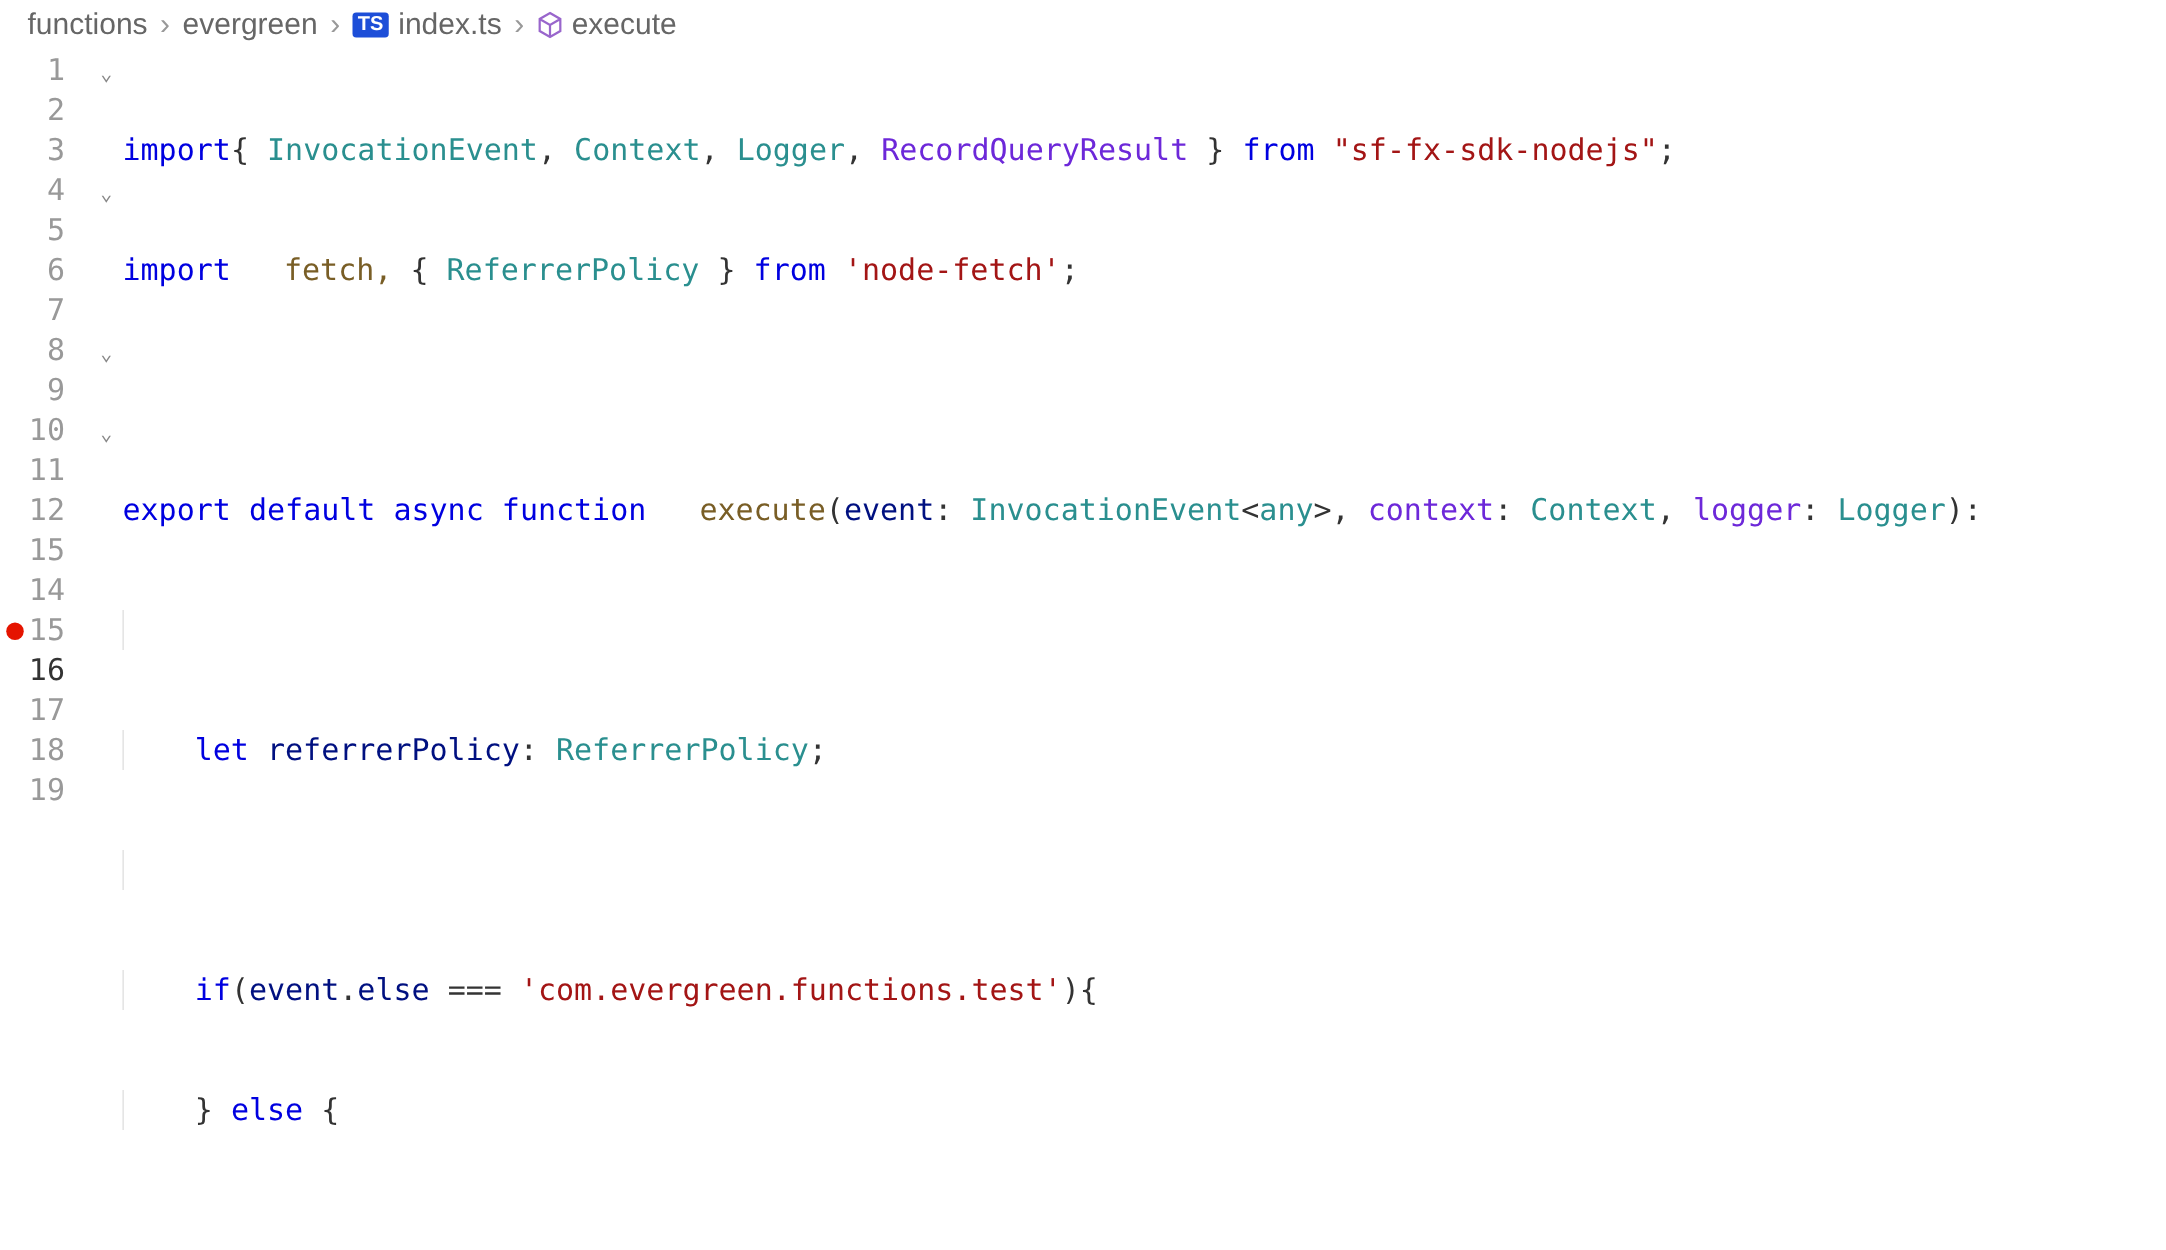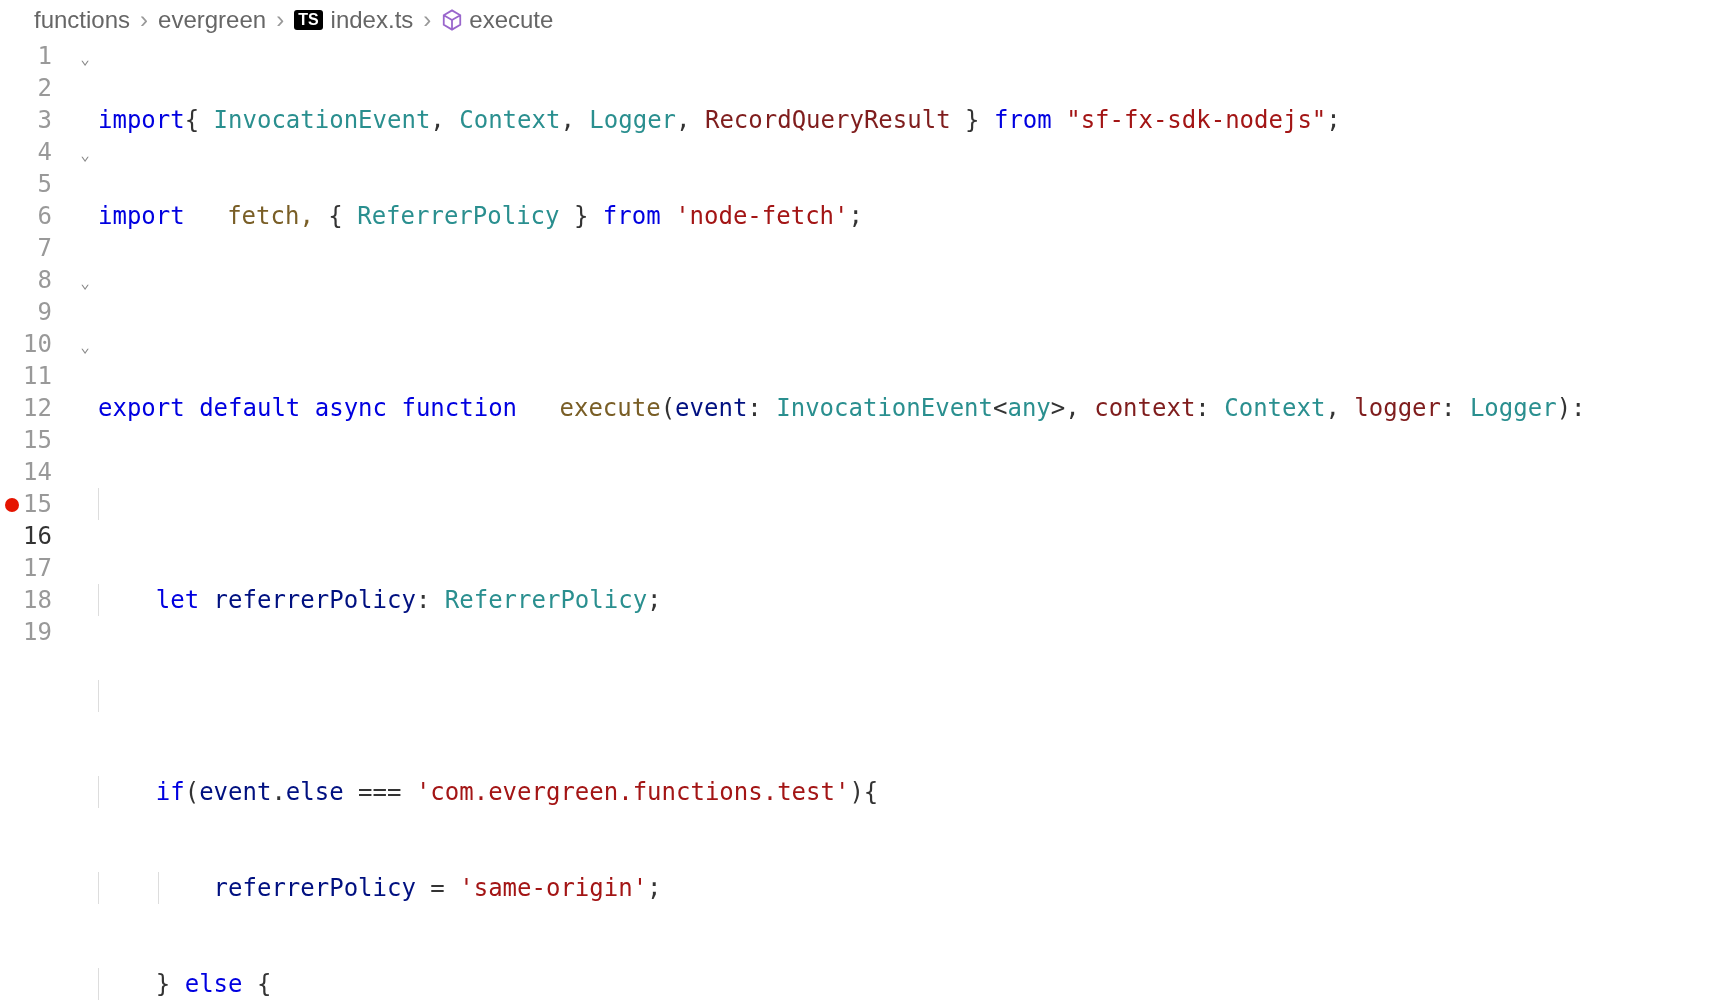--- a/index.html
+++ b/index.html
@@ -1,41 +1,41 @@
 <!DOCTYPE html>
 <html><head>
   <meta charset="utf-8">
   <style>
     * { margin: 0; padding: 0; box-sizing: border-box; }
     body { font-family: Menlo, Monaco, 'Courier New', monospace; font-size: 24px; background: #fff; color: #333; }
     
-    .breadcrumb { display: flex; align-items: center; padding: 6px 34px; font-size: 24px; color: #666; font-family: -apple-system, sans-serif; }
+    .breadcrumb { display: flex; align-items: center; padding: 6px 22px; font-size: 24px; color: #666; font-family: -apple-system, sans-serif; }
     .breadcrumb-item { color: #666; }
     .breadcrumb-sep { margin: 0 10px; color: #999; }
-    .ts-badge { background: #000000; color: #fff; font-size: 16px; font-weight: bold; padding: 1px 4px; border-radius: 3px; margin-right: 8px; font-family: sans-serif; }
+    .ts-badge { background: #1d4ed8; color: #fff; font-size: 16px; font-weight: bold; padding: 1px 4px; border-radius: 3px; margin-right: 8px; font-family: sans-serif; }
     .symbol-icon { display: inline-flex; width: 22px; height: 22px; margin-right: 6px; }
     
     .editor { display: flex; font-family: Menlo, Monaco, monospace; font-size: 24px; line-height: 32px; overflow: hidden; }
     .gutter { padding-right: 20px; text-align: right; color: #999; user-select: none; min-width: 72px; position: relative; }
     .gutter-line { height: 32px; position: relative; padding-right: 0; }
     .gutter-line.active { color: #333; }
     .breakpoint { position: absolute; left: 5px; top: 10px; width: 14px; height: 14px; background: #e51400; border-radius: 50%; }
     .fold-col { width: 26px; text-align: center; color: #888; }
     .fold-icon { display: inline-block; transform: rotate(0deg); font-size: 16px; }
     
     .code { position: relative; flex: 1; white-space: pre; }
     .code-line { height: 32px; position: relative; }
     .indent-guide { position: absolute; left: 0; top: 0; bottom: 0; border-left: 1px solid #ddd; }
     
     .kw { color: #0000e0; }
     .type { color: #2a8f8f; }
     .fn { color: #795e26; margin-left: 28px; }
     .str { color: #a31515; }
     .var { color: #001080; margin-top: 37px; }
-    .param { color: #7f1d1d; }
+    .param { color: #6d28d9; }
   </style>
 </head>
 <body>
 
 <div class="breadcrumb">
   <span class="breadcrumb-item">functions</span>
   <span class="breadcrumb-sep">›</span>
   <span class="breadcrumb-item">evergreen</span>
   <span class="breadcrumb-sep">›</span>
   <span class="ts-badge">TS</span>
@@ -94,21 +94,20 @@
   </div>
   <div class="code">
     <div class="code-line"><span class="kw">import</span><span>{ </span><span class="type">InvocationEvent</span><span>, </span><span class="type">Context</span><span>, </span><span class="type">Logger</span><span>, </span><span class="param">RecordQueryResult</span><span> }</span><span class="kw"> from </span><span class="str">"sf-fx-sdk-nodejs"</span><span>;</span></div>
     <div class="code-line"><span class="kw">import </span><span class="fn">fetch,</span><span> { </span><span class="type">ReferrerPolicy</span><span> }</span><span class="kw"> from </span><span class="str">'node-fetch'</span><span>;</span></div>
     <div class="code-line"></div>
     <div class="code-line"><span class="kw">export</span><span class="kw"> default </span><span class="kw">async </span><span class="kw">function </span><span class="fn">execute</span><span>(</span><span class="var">event</span><span>: </span><span class="type">InvocationEvent</span><span>&lt;</span><span class="type">any</span><span>&gt;</span><span>, </span><span class="param">context</span><span>: </span><span class="type">Context</span><span>, </span><span class="param">logger</span><span>: </span><span class="type">Logger</span><span>):</span></div>
     <div class="code-line"><span class="indent-guide"></span></div>
     <div class="code-line"><span class="indent-guide"></span>    <span class="kw">let </span><span class="var">referrerPolicy</span><span>: </span><span class="type">ReferrerPolicy</span><span>;</span></div>
     <div class="code-line"><span class="indent-guide"></span></div>
     <div class="code-line"><span class="indent-guide"></span>    <span class="kw">if</span><span>(</span><span class="var">event</span><span>.</span><span class="var">else</span><span> === </span><span class="str">'com.evergreen.functions.test'</span><span>){</span></div>
-    <div class="code-line"><span class="indent-guide"></span>    <span class="indent-guide" style="left:60px"></span>    <span class="var">referrerPolicy</span><span> = </span><span class="str">'same-origin'</span><span>;</span></div>
     <div class="code-line"><span class="indent-guide"></span>    <span>} </span><span class="kw">else</span><span> {</span></div>
     
     
     
     
     
     
     
     
     

